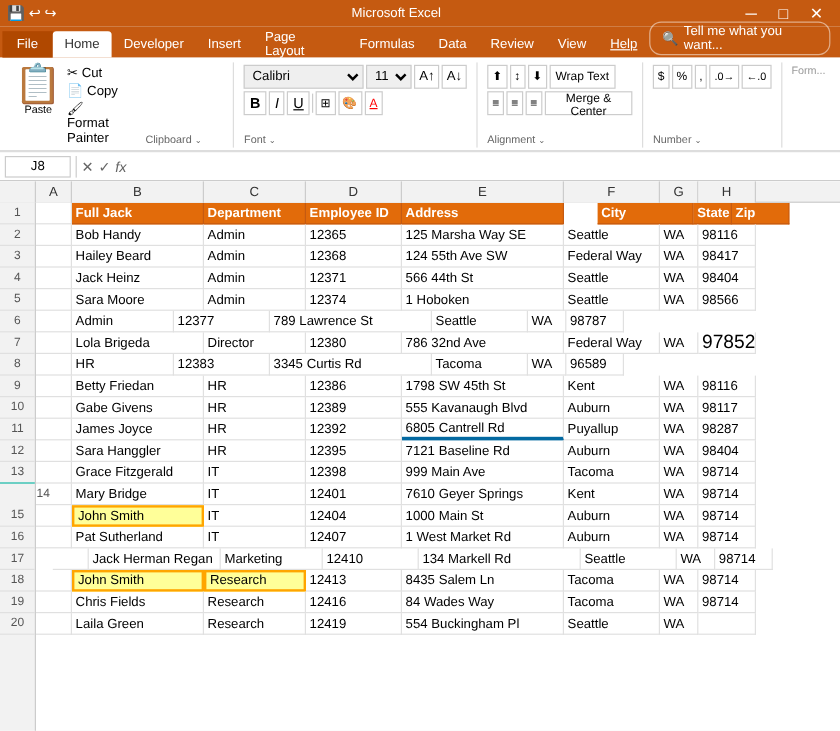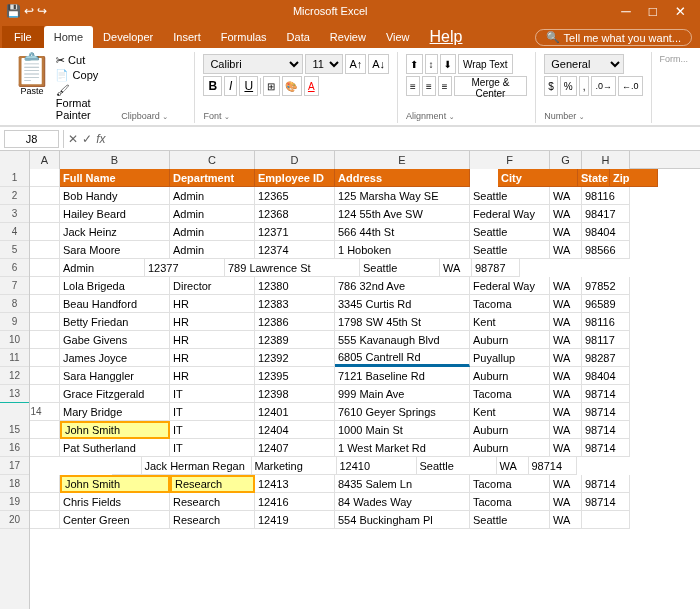--- a/index.html
+++ b/index.html
@@ -20,25 +20,26 @@
     <button style="background:none;border:none;color:white;cursor:pointer;padding:0 8px;">□</button>
     <button style="background:none;border:none;color:white;cursor:pointer;padding:0 8px;">✕</button>
   </div>
 </div>
 
 <div style="background:#c55a11; display:flex; align-items:flex-end; height:26px; padding-left:2px;">
   <div style="background:#b04800;color:white;padding:3px 12px;font-size:11px;height:22px;display:flex;align-items:center;cursor:pointer;">File</div>
   <div style="background:white;color:#333;padding:3px 10px;font-size:11px;height:22px;display:flex;align-items:center;cursor:pointer;border-radius:3px 3px 0 0;">Home</div>
   <div style="color:white;padding:3px 10px;font-size:11px;height:22px;display:flex;align-items:center;cursor:pointer;">Developer</div>
   <div style="color:white;padding:3px 10px;font-size:11px;height:22px;display:flex;align-items:center;cursor:pointer;">Insert</div>
+  <div style="color:white;padding:3px 10px;font-size:11px;height:22px;display:flex;align-items:center;cursor:pointer;">Page Layout</div>
   <div style="color:white;padding:3px 10px;font-size:11px;height:22px;display:flex;align-items:center;cursor:pointer;">Formulas</div>
   <div style="color:white;padding:3px 10px;font-size:11px;height:22px;display:flex;align-items:center;cursor:pointer;">Data</div>
   <div style="color:white;padding:3px 10px;font-size:11px;height:22px;display:flex;align-items:center;cursor:pointer;">Review</div>
   <div style="color:white;padding:3px 10px;font-size:11px;height:22px;display:flex;align-items:center;cursor:pointer;">View</div>
-  <div style="color:white;padding:3px 10px;font-size:16px;height:22px;display:flex;align-items:center;cursor:pointer;text-decoration:underline;">Help</div>
+  <div style="color:white;padding:3px 10px;font-size:11px;height:22px;display:flex;align-items:center;cursor:pointer;text-decoration:underline;">Help</div>
   <div style="margin-left:auto;margin-right:8px;margin-bottom:2px;border:1px solid rgba(255,255,255,0.5);border-radius:10px;padding:1px 10px;font-size:11px;color:white;display:flex;align-items:center;gap:4px;cursor:pointer;">
     <span>🔍</span>
     <span>Tell me what you want...</span>
   </div>
 </div>
 
 <div style="background:white;border-bottom:2px solid #ddd;display:flex;padding:4px 4px 2px;min-height:76px;">
 
   <div style="border-right:1px solid #ddd;padding:2px 8px;display:flex;gap:4px;align-items:flex-start;">
     <div style="display:flex;flex-direction:column;align-items:center;">
@@ -86,25 +87,20 @@
     <div style="display:flex;gap:2px;">
       <button style="border:1px solid #ccc;background:white;padding:0 3px;cursor:pointer;height:20px;font-size:10px;">≡</button>
       <button style="border:1px solid #ccc;background:white;padding:0 3px;cursor:pointer;height:20px;font-size:10px;">≡</button>
       <button style="border:1px solid #ccc;background:white;padding:0 3px;cursor:pointer;height:20px;font-size:10px;">≡</button>
       <button style="border:1px solid #ccc;background:white;padding:0 4px;cursor:pointer;height:20px;font-size:10px;">Merge &amp; Center</button>
     </div>
     <div style="margin-top:auto;font-size:9px;color:#666;">Alignment <span style="font-size:7px;">⌄</span></div>
   </div>
 
   <div style="border-right:1px solid #ddd;padding:2px 8px;display:flex;flex-direction:column;gap:2px;">
-    <div>
-      <select style="border:1px solid #ccc;padding:1px 2px;font-size:11px;width:80px;height:20px;">
-        <option>General</option>
-      </select>
-    </div>
     <div style="display:flex;gap:2px;">
       <button style="border:1px solid #ccc;background:white;padding:0 3px;cursor:pointer;height:20px;font-size:10px;">$</button>
       <button style="border:1px solid #ccc;background:white;padding:0 3px;cursor:pointer;height:20px;font-size:10px;">%</button>
       <button style="border:1px solid #ccc;background:white;padding:0 3px;cursor:pointer;height:20px;font-size:10px;">,</button>
       <button style="border:1px solid #ccc;background:white;padding:0 3px;cursor:pointer;height:20px;font-size:9px;">.0→</button>
       <button style="border:1px solid #ccc;background:white;padding:0 3px;cursor:pointer;height:20px;font-size:9px;">←.0</button>
     </div>
     <div style="margin-top:auto;font-size:9px;color:#666;">Number <span style="font-size:7px;">⌄</span></div>
   </div>
 
@@ -158,21 +154,21 @@
       <div style="height:18px;border-bottom:1px solid #e0e0e0;display:flex;align-items:center;justify-content:center;font-size:10px;color:#555;">17</div>
       <div style="height:18px;border-bottom:1px solid #e0e0e0;display:flex;align-items:center;justify-content:center;font-size:10px;color:#555;text-align:center;">18</div>
       <div style="height:18px;border-bottom:1px solid #e0e0e0;display:flex;align-items:center;justify-content:center;font-size:10px;color:#555;">19</div>
       <div style="height:18px;border-bottom:1px solid #e0e0e0;display:flex;align-items:center;justify-content:center;font-size:10px;color:#555;">20</div>
     </div>
 
     <div style="display:flex;flex-direction:column;overflow:hidden;">
 
       <div style="display:flex;height:18px;">
         <div style="width:30px;min-width:30px;border-right:1px solid #e0e0e0;border-bottom:1px solid #e0e0e0;height:18px;display:flex;align-items:center;padding:0 3px;font-size:11px;overflow:hidden;"></div>
-        <div style="width:110px;min-width:110px;border-right:1px solid #c55a11;border-bottom:1px solid #c55a11;height:18px;display:flex;align-items:center;padding:0 3px;font-size:11px;overflow:hidden;background:#e26b0a;color:white;font-weight:bold;">Full Name</div>
+        <div style="width:110px;min-width:110px;border-right:1px solid #c55a11;border-bottom:1px solid #c55a11;height:18px;display:flex;align-items:center;padding:0 3px;font-size:11px;overflow:hidden;background:#e26b0a;color:white;font-weight:bold;">Full Jack</div>
         <div style="width:85px;min-width:85px;border-right:1px solid #c55a11;border-bottom:1px solid #c55a11;height:18px;display:flex;align-items:center;padding:0 3px;font-size:11px;overflow:hidden;background:#e26b0a;color:white;font-weight:bold;">Department</div>
         <div style="width:80px;min-width:80px;border-right:1px solid #c55a11;border-bottom:1px solid #c55a11;height:18px;display:flex;align-items:center;padding:0 3px;font-size:11px;overflow:hidden;background:#e26b0a;color:white;font-weight:bold;">Employee ID</div>
         <div style="width:135px;min-width:135px;border-right:1px solid #c55a11;border-bottom:1px solid #c55a11;height:18px;display:flex;align-items:center;padding:0 3px;font-size:11px;overflow:hidden;background:#e26b0a;color:white;font-weight:bold;">Address</div>
         <div style="width:80px;min-width:80px;border-right:1px solid #c55a11;border-bottom:1px solid #c55a11;height:18px;display:flex;align-items:center;padding:0 3px;font-size:11px;overflow:hidden;background:#e26b0a;color:white;font-weight:bold;margin-left:28px;">City</div>
         <div style="width:32px;min-width:32px;border-right:1px solid #c55a11;border-bottom:1px solid #c55a11;height:18px;display:flex;align-items:center;padding:0 3px;font-size:11px;overflow:hidden;background:#e26b0a;color:white;font-weight:bold;">State</div>
         <div style="width:48px;min-width:48px;border-right:1px solid #c55a11;border-bottom:1px solid #c55a11;height:18px;display:flex;align-items:center;padding:0 3px;font-size:11px;overflow:hidden;background:#e26b0a;color:white;font-weight:bold;">Zip</div>
       </div>
 
       <div style="display:flex;height:18px;">
         <div style="width:30px;min-width:30px;border-right:1px solid #e0e0e0;border-bottom:1px solid #e0e0e0;height:18px;display:flex;align-items:center;padding:0 3px;font-size:11px;"></div>
@@ -229,26 +225,25 @@
       </div>
 
       <div style="display:flex;height:18px;">
         <div style="width:30px;min-width:30px;border-right:1px solid #e0e0e0;border-bottom:1px solid #e0e0e0;height:18px;"></div>
         <div style="width:110px;min-width:110px;border-right:1px solid #e0e0e0;border-bottom:1px solid #e0e0e0;height:18px;display:flex;align-items:center;padding:0 3px;font-size:11px;overflow:hidden;">Lola Brigeda</div>
         <div style="width:85px;min-width:85px;border-right:1px solid #e0e0e0;border-bottom:1px solid #e0e0e0;height:18px;display:flex;align-items:center;padding:0 3px;font-size:11px;overflow:hidden;">Director</div>
         <div style="width:80px;min-width:80px;border-right:1px solid #e0e0e0;border-bottom:1px solid #e0e0e0;height:18px;display:flex;align-items:center;padding:0 3px;font-size:11px;overflow:hidden;">12380</div>
         <div style="width:135px;min-width:135px;border-right:1px solid #e0e0e0;border-bottom:1px solid #e0e0e0;height:18px;display:flex;align-items:center;padding:0 3px;font-size:11px;overflow:hidden;">786 32nd Ave</div>
         <div style="width:80px;min-width:80px;border-right:1px solid #e0e0e0;border-bottom:1px solid #e0e0e0;height:18px;display:flex;align-items:center;padding:0 3px;font-size:11px;overflow:hidden;">Federal Way</div>
         <div style="width:32px;min-width:32px;border-right:1px solid #e0e0e0;border-bottom:1px solid #e0e0e0;height:18px;display:flex;align-items:center;padding:0 3px;font-size:11px;overflow:hidden;">WA</div>
-        <div style="width:48px;min-width:48px;border-right:1px solid #e0e0e0;border-bottom:1px solid #e0e0e0;height:18px;display:flex;align-items:center;padding:0 3px;font-size:11px;overflow:hidden;">97852</div>
-      </div>
-
-      <div style="display:flex;height:18px;">
-        <div style="width:30px;min-width:30px;border-right:1px solid #e0e0e0;border-bottom:1px solid #e0e0e0;height:18px;"></div>
-        <div style="width:110px;min-width:110px;border-right:1px solid #e0e0e0;border-bottom:1px solid #e0e0e0;height:18px;display:flex;align-items:center;padding:0 3px;font-size:11px;overflow:hidden;">Beau Handford</div>
+        <div style="width:48px;min-width:48px;border-right:1px solid #e0e0e0;border-bottom:1px solid #e0e0e0;height:18px;display:flex;align-items:center;padding:0 3px;font-size:16px;overflow:hidden;">97852</div>
+      </div>
+
+      <div style="display:flex;height:18px;">
+        <div style="width:30px;min-width:30px;border-right:1px solid #e0e0e0;border-bottom:1px solid #e0e0e0;height:18px;"></div>
         <div style="width:85px;min-width:85px;border-right:1px solid #e0e0e0;border-bottom:1px solid #e0e0e0;height:18px;display:flex;align-items:center;padding:0 3px;font-size:11px;overflow:hidden;">HR</div>
         <div style="width:80px;min-width:80px;border-right:1px solid #e0e0e0;border-bottom:1px solid #e0e0e0;height:18px;display:flex;align-items:center;padding:0 3px;font-size:11px;overflow:hidden;">12383</div>
         <div style="width:135px;min-width:135px;border-right:1px solid #e0e0e0;border-bottom:1px solid #e0e0e0;height:18px;display:flex;align-items:center;padding:0 3px;font-size:11px;overflow:hidden;">3345 Curtis Rd</div>
         <div style="width:80px;min-width:80px;border-right:1px solid #e0e0e0;border-bottom:1px solid #e0e0e0;height:18px;display:flex;align-items:center;padding:0 3px;font-size:11px;overflow:hidden;">Tacoma</div>
         <div style="width:32px;min-width:32px;border-right:1px solid #e0e0e0;border-bottom:1px solid #e0e0e0;height:18px;display:flex;align-items:center;padding:0 3px;font-size:11px;overflow:hidden;">WA</div>
         <div style="width:48px;min-width:48px;border-right:1px solid #e0e0e0;border-bottom:1px solid #e0e0e0;height:18px;display:flex;align-items:center;padding:0 3px;font-size:11px;overflow:hidden;">96589</div>
       </div>
 
       <div style="display:flex;height:18px;">
         <div style="width:30px;min-width:30px;border-right:1px solid #e0e0e0;border-bottom:1px solid #e0e0e0;height:18px;"></div>
@@ -336,20 +331,21 @@
         <div style="width:80px;min-width:80px;border-right:1px solid #e0e0e0;border-bottom:1px solid #e0e0e0;height:18px;display:flex;align-items:center;padding:0 3px;font-size:11px;overflow:hidden;">Auburn</div>
         <div style="width:32px;min-width:32px;border-right:1px solid #e0e0e0;border-bottom:1px solid #e0e0e0;height:18px;display:flex;align-items:center;padding:0 3px;font-size:11px;overflow:hidden;">WA</div>
         <div style="width:48px;min-width:48px;border-right:1px solid #e0e0e0;border-bottom:1px solid #e0e0e0;height:18px;display:flex;align-items:center;padding:0 3px;font-size:11px;overflow:hidden;">98714</div>
       </div>
 
       <div style="display:flex;height:18px;justify-content:center;">
         <div style="width:30px;min-width:30px;border-right:1px solid #e0e0e0;border-bottom:1px solid #e0e0e0;height:18px;"></div>
         <div style="width:110px;min-width:110px;border-right:1px solid #e0e0e0;border-bottom:1px solid #e0e0e0;height:18px;display:flex;align-items:center;padding:0 3px;font-size:11px;overflow:hidden;">Jack Herman Regan</div>
         <div style="width:85px;min-width:85px;border-right:1px solid #e0e0e0;border-bottom:1px solid #e0e0e0;height:18px;display:flex;align-items:center;padding:0 3px;font-size:11px;overflow:hidden;">Marketing</div>
         <div style="width:80px;min-width:80px;border-right:1px solid #e0e0e0;border-bottom:1px solid #e0e0e0;height:18px;display:flex;align-items:center;padding:0 3px;font-size:11px;overflow:hidden;">12410</div>
+        <div style="width:135px;min-width:135px;border-right:1px solid #e0e0e0;border-bottom:1px solid #e0e0e0;height:18px;display:flex;align-items:center;padding:0 3px;font-size:11px;overflow:hidden;">134 Markell Rd</div>
         <div style="width:80px;min-width:80px;border-right:1px solid #e0e0e0;border-bottom:1px solid #e0e0e0;height:18px;display:flex;align-items:center;padding:0 3px;font-size:11px;overflow:hidden;">Seattle</div>
         <div style="width:32px;min-width:32px;border-right:1px solid #e0e0e0;border-bottom:1px solid #e0e0e0;height:18px;display:flex;align-items:center;padding:0 3px;font-size:11px;overflow:hidden;">WA</div>
         <div style="width:48px;min-width:48px;border-right:1px solid #e0e0e0;border-bottom:1px solid #e0e0e0;height:18px;display:flex;align-items:center;padding:0 3px;font-size:11px;overflow:hidden;">98714</div>
       </div>
 
       <div style="display:flex;height:18px;">
         <div style="width:30px;min-width:30px;border-right:1px solid #e0e0e0;border-bottom:1px solid #e0e0e0;height:18px;"></div>
         <div style="width:110px;min-width:110px;border-right:1px solid #ffa500;border-bottom:1px solid #ffa500;height:18px;display:flex;align-items:center;padding:0 3px;font-size:11px;overflow:hidden;background:#ffff99;border:2px solid #ffa500;">John Smith</div>
         <div style="width:85px;min-width:85px;border-right:1px solid #ffa500;border-bottom:1px solid #ffa500;height:18px;display:flex;align-items:center;padding:0 3px;font-size:11px;overflow:hidden;background:#ffff99;border:2px solid #ffa500;">Research</div>
         <div style="width:80px;min-width:80px;border-right:1px solid #e0e0e0;border-bottom:1px solid #e0e0e0;height:18px;display:flex;align-items:center;padding:0 3px;font-size:11px;overflow:hidden;">12413</div>
@@ -365,21 +361,21 @@
         <div style="width:85px;min-width:85px;border-right:1px solid #e0e0e0;border-bottom:1px solid #e0e0e0;height:18px;display:flex;align-items:center;padding:0 3px;font-size:11px;overflow:hidden;">Research</div>
         <div style="width:80px;min-width:80px;border-right:1px solid #e0e0e0;border-bottom:1px solid #e0e0e0;height:18px;display:flex;align-items:center;padding:0 3px;font-size:11px;overflow:hidden;">12416</div>
         <div style="width:135px;min-width:135px;border-right:1px solid #e0e0e0;border-bottom:1px solid #e0e0e0;height:18px;display:flex;align-items:center;padding:0 3px;font-size:11px;overflow:hidden;">84 Wades Way</div>
         <div style="width:80px;min-width:80px;border-right:1px solid #e0e0e0;border-bottom:1px solid #e0e0e0;height:18px;display:flex;align-items:center;padding:0 3px;font-size:11px;overflow:hidden;">Tacoma</div>
         <div style="width:32px;min-width:32px;border-right:1px solid #e0e0e0;border-bottom:1px solid #e0e0e0;height:18px;display:flex;align-items:center;padding:0 3px;font-size:11px;overflow:hidden;">WA</div>
         <div style="width:48px;min-width:48px;border-right:1px solid #e0e0e0;border-bottom:1px solid #e0e0e0;height:18px;display:flex;align-items:center;padding:0 3px;font-size:11px;overflow:hidden;">98714</div>
       </div>
 
       <div style="display:flex;height:18px;">
         <div style="width:30px;min-width:30px;border-right:1px solid #e0e0e0;border-bottom:1px solid #e0e0e0;height:18px;"></div>
-        <div style="width:110px;min-width:110px;border-right:1px solid #e0e0e0;border-bottom:1px solid #e0e0e0;height:18px;display:flex;align-items:center;padding:0 3px;font-size:11px;overflow:hidden;">Center Green</div>
+        <div style="width:110px;min-width:110px;border-right:1px solid #e0e0e0;border-bottom:1px solid #e0e0e0;height:18px;display:flex;align-items:center;padding:0 3px;font-size:11px;overflow:hidden;">Laila Green</div>
         <div style="width:85px;min-width:85px;border-right:1px solid #e0e0e0;border-bottom:1px solid #e0e0e0;height:18px;display:flex;align-items:center;padding:0 3px;font-size:11px;overflow:hidden;">Research</div>
         <div style="width:80px;min-width:80px;border-right:1px solid #e0e0e0;border-bottom:1px solid #e0e0e0;height:18px;display:flex;align-items:center;padding:0 3px;font-size:11px;overflow:hidden;">12419</div>
         <div style="width:135px;min-width:135px;border-right:1px solid #e0e0e0;border-bottom:1px solid #e0e0e0;height:18px;display:flex;align-items:center;padding:0 3px;font-size:11px;overflow:hidden;">554 Buckingham Pl</div>
         <div style="width:80px;min-width:80px;border-right:1px solid #e0e0e0;border-bottom:1px solid #e0e0e0;height:18px;display:flex;align-items:center;padding:0 3px;font-size:11px;overflow:hidden;">Seattle</div>
         <div style="width:32px;min-width:32px;border-right:1px solid #e0e0e0;border-bottom:1px solid #e0e0e0;height:18px;display:flex;align-items:center;padding:0 3px;font-size:11px;overflow:hidden;">WA</div>
         <div style="width:48px;min-width:48px;border-right:1px solid #e0e0e0;border-bottom:1px solid #e0e0e0;height:18px;display:flex;align-items:center;padding:0 3px;font-size:11px;overflow:hidden;"></div>
       </div>
     </div>
   </div>
 </div>

